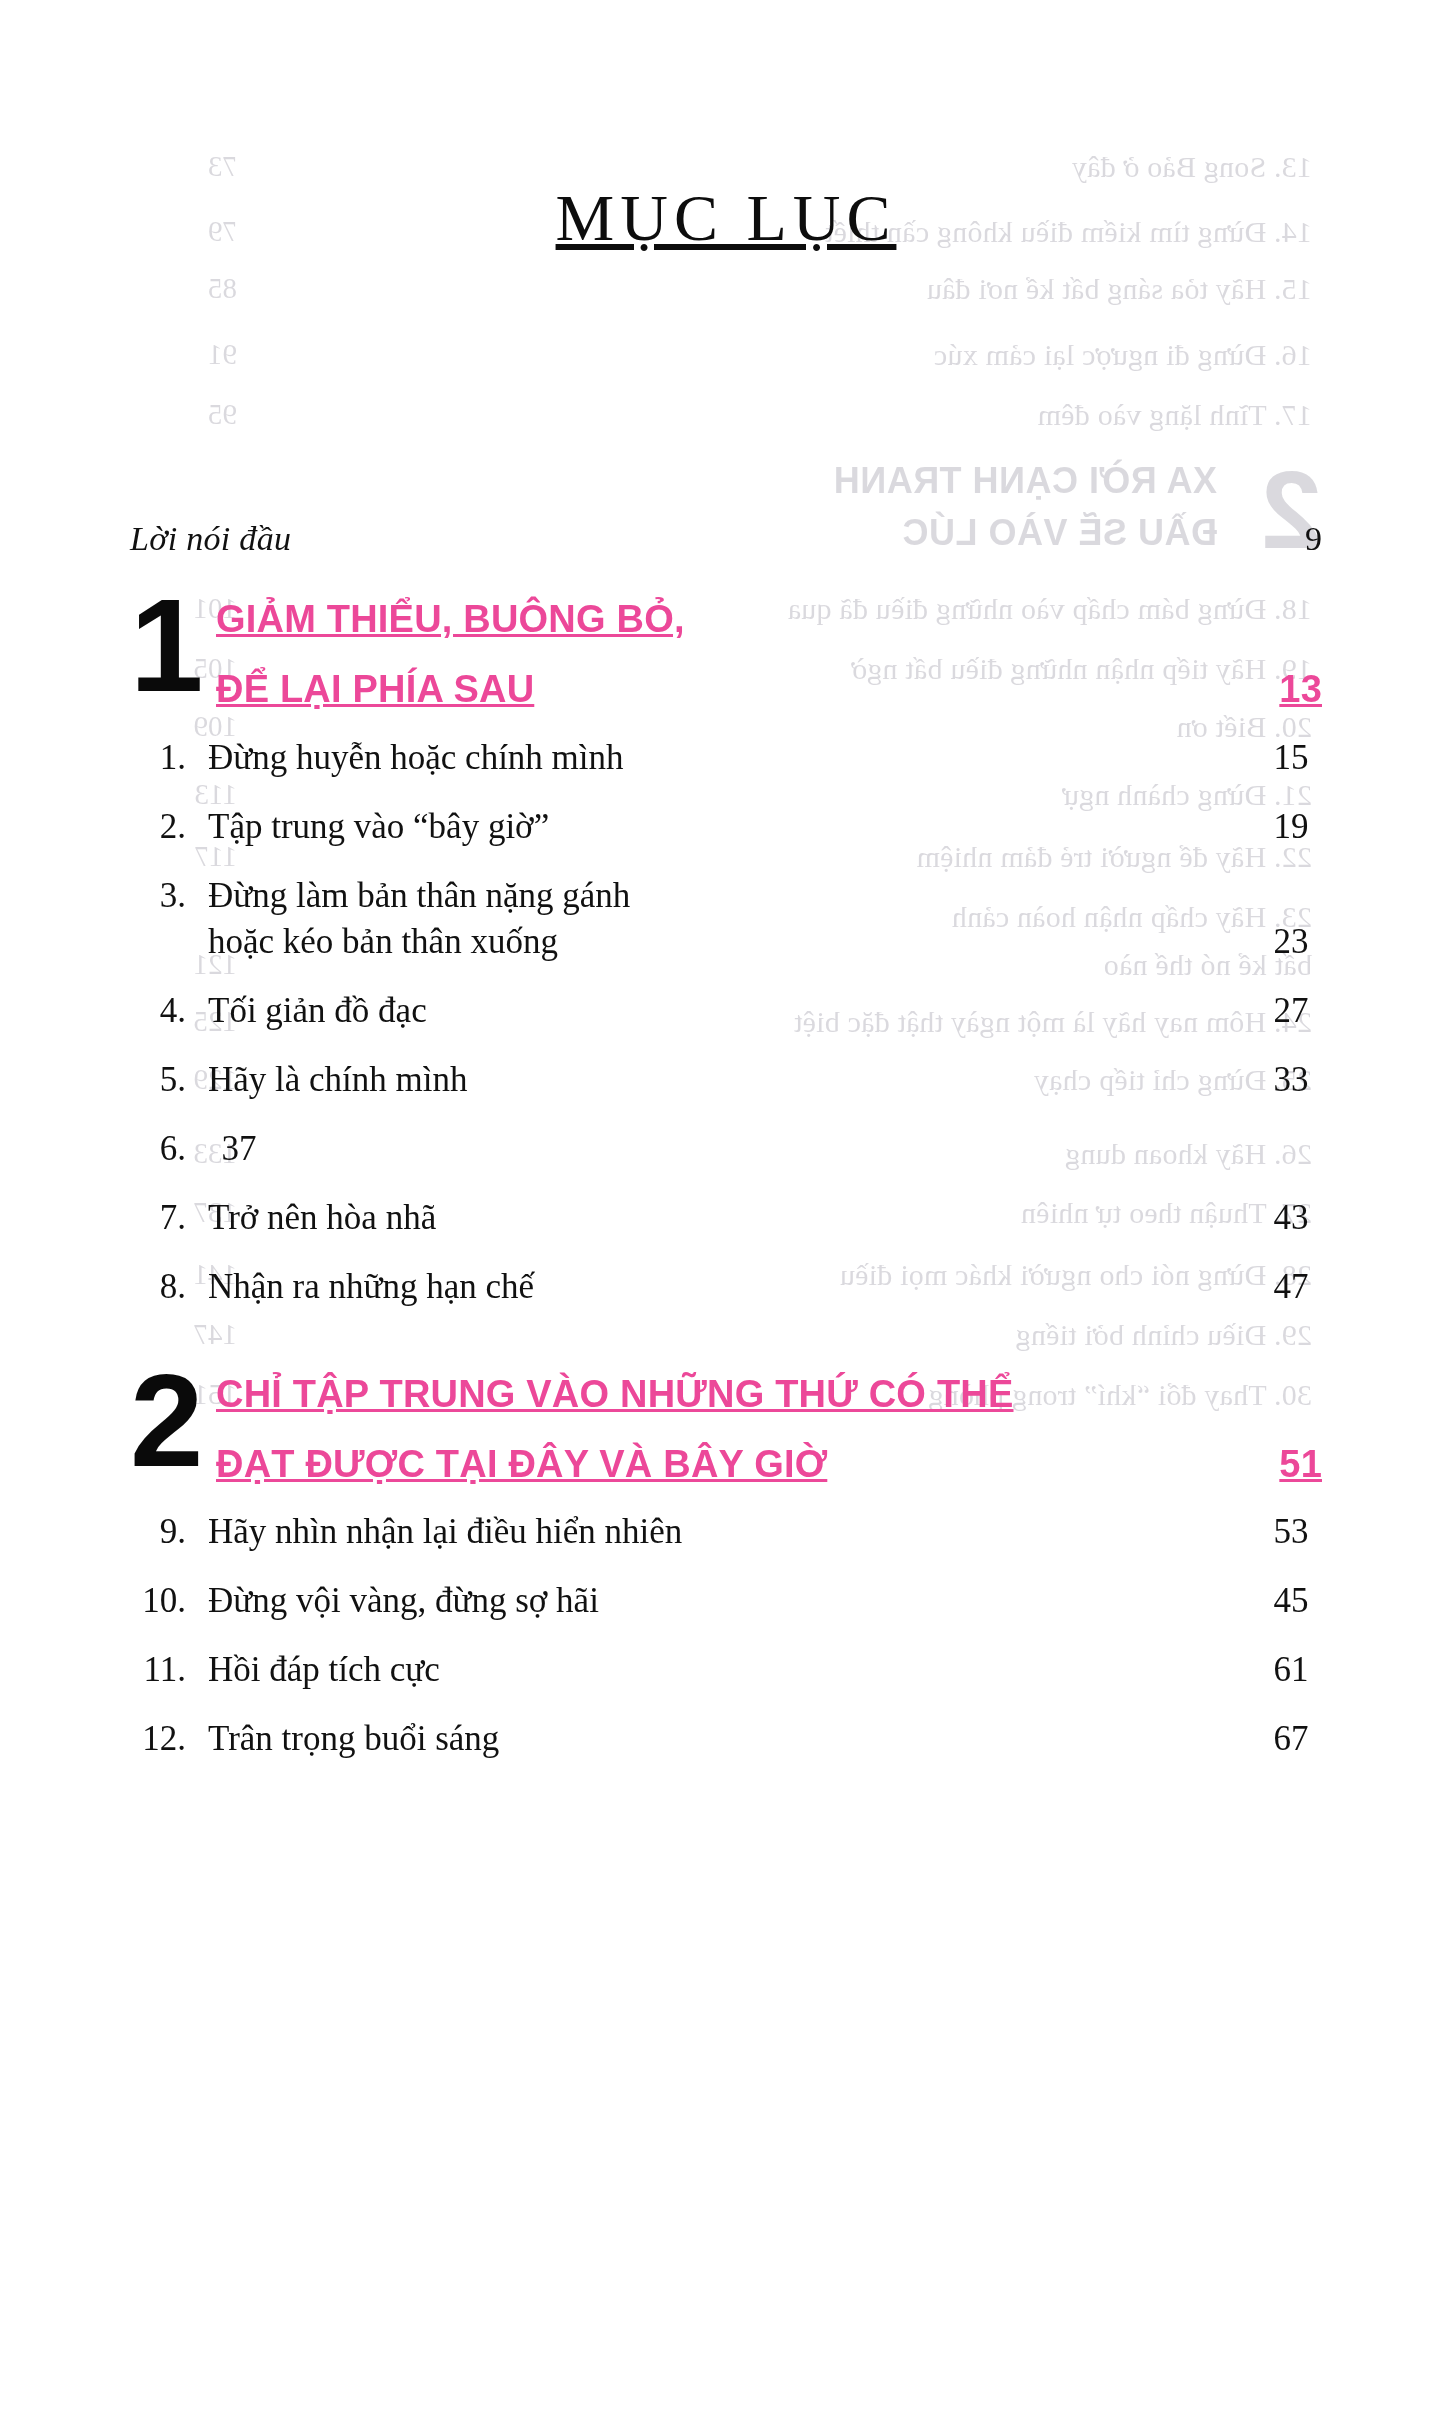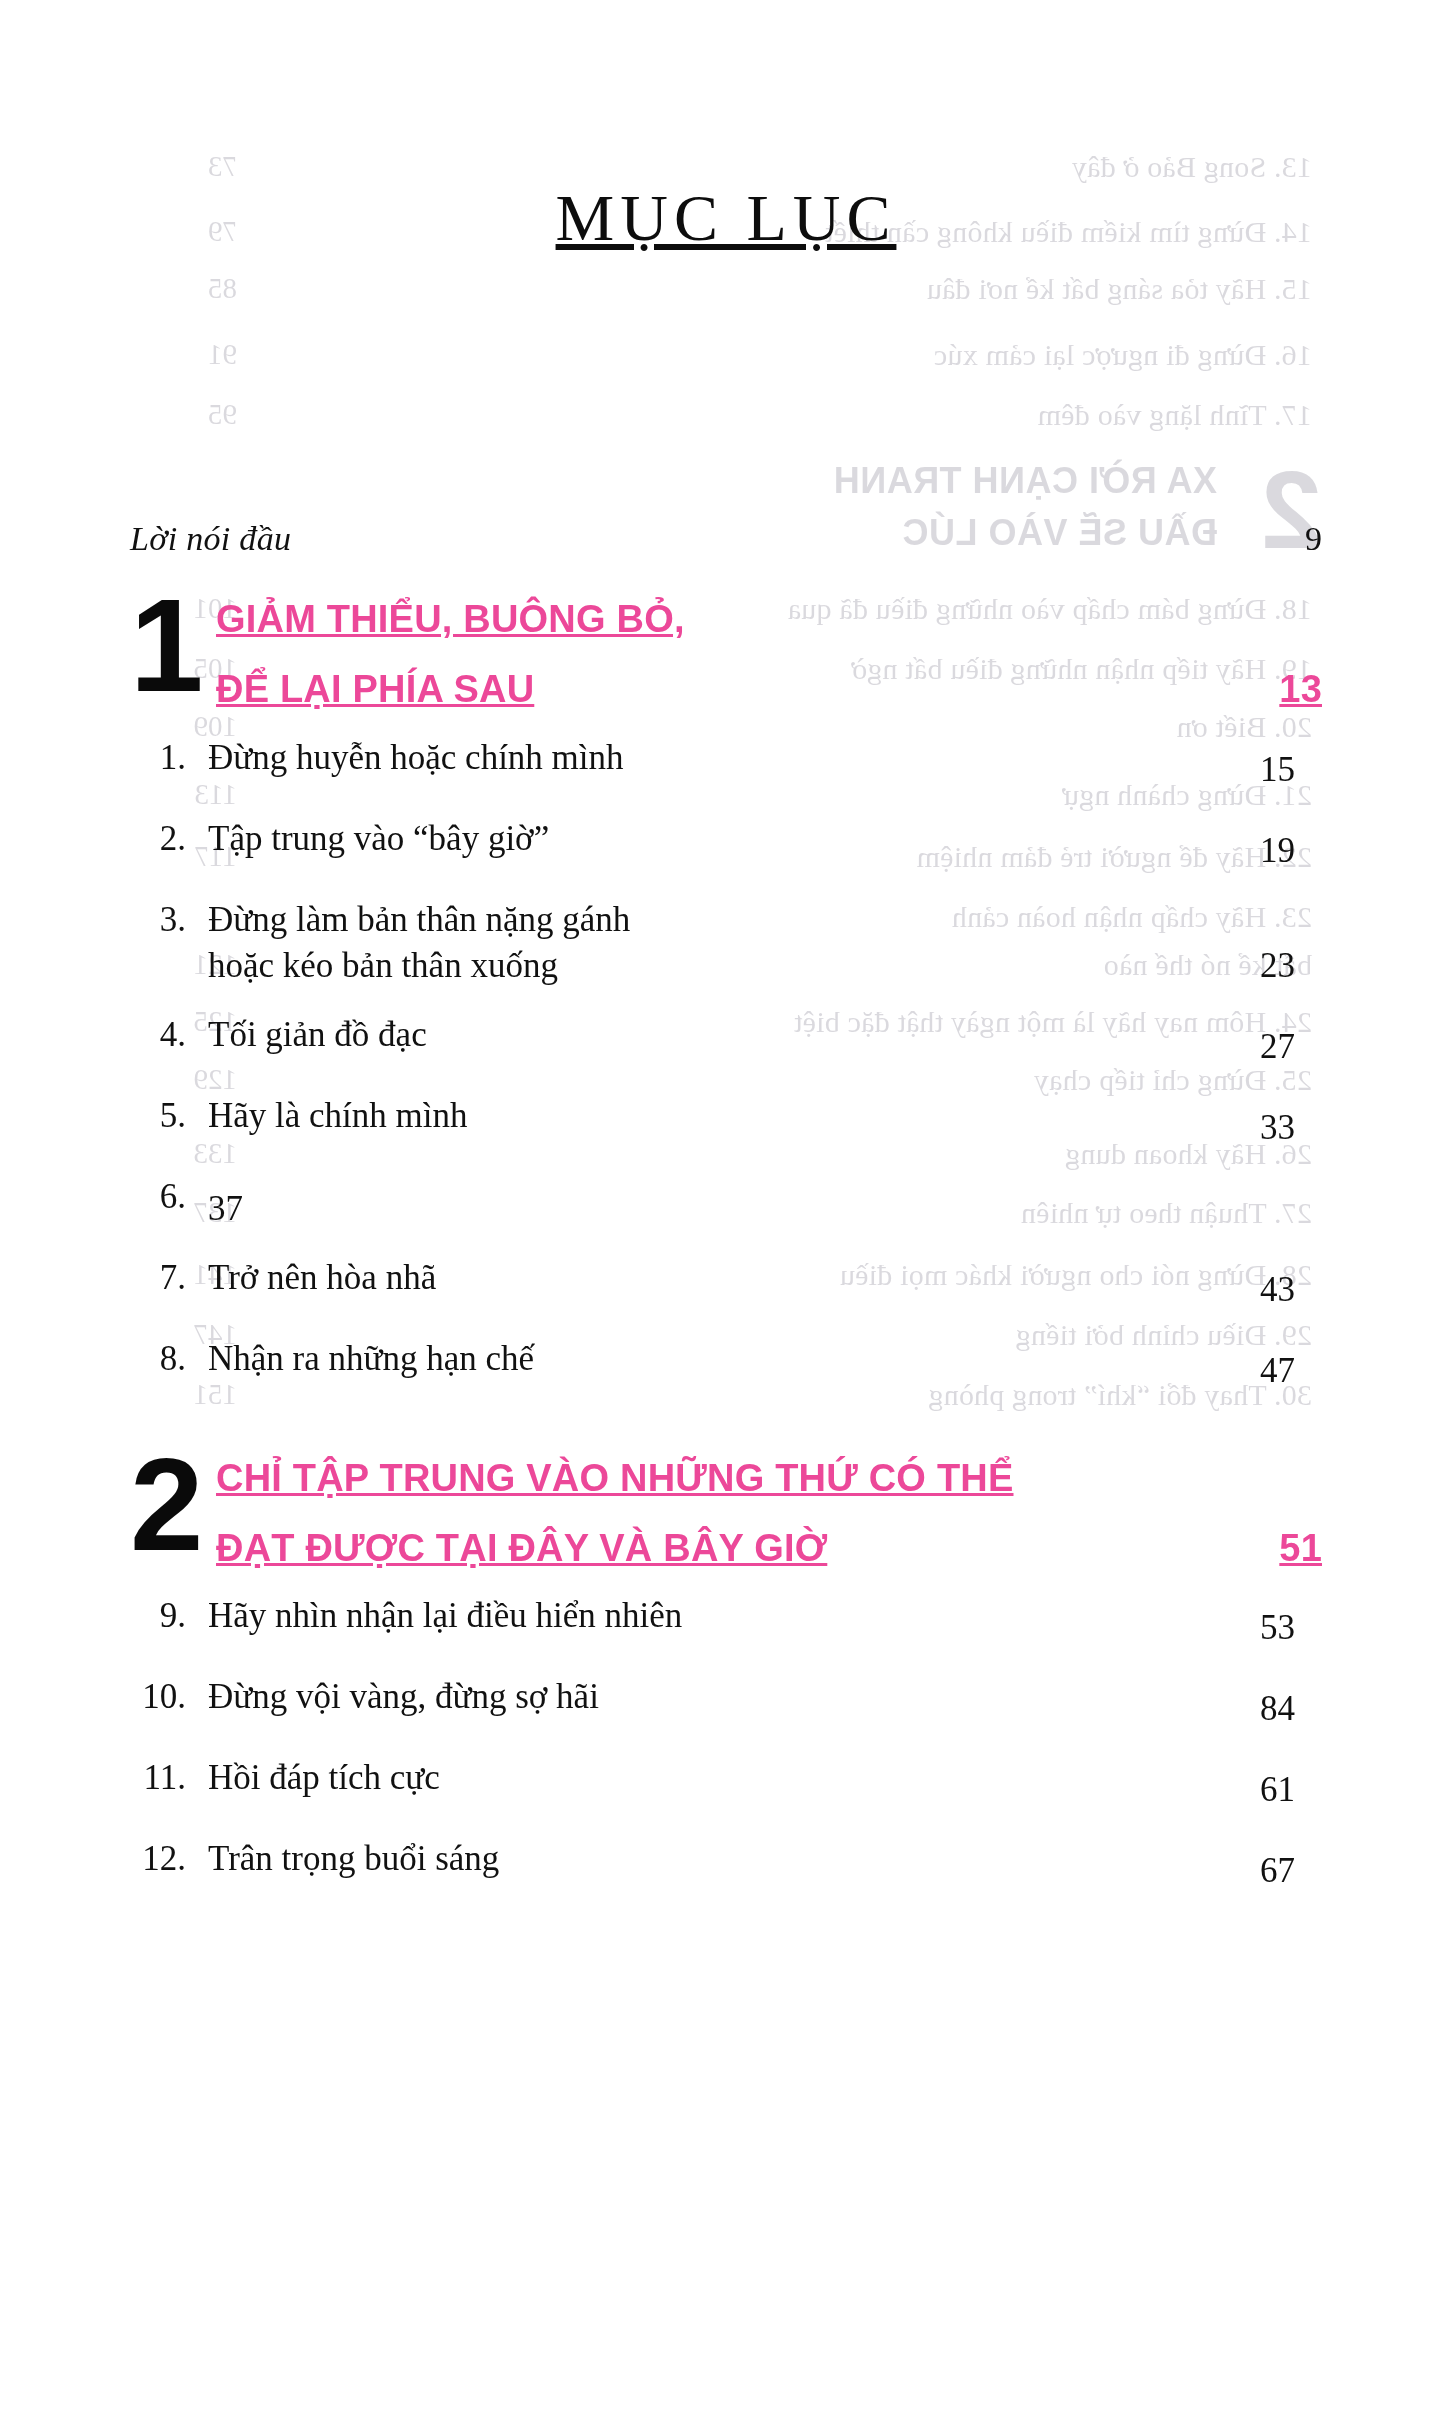--- a/index.html
+++ b/index.html
@@ -164,22 +164,21 @@
     box-sizing: border-box;
   }
   .entry .text {
     flex: 1 1 auto;
     padding-right: 18px;
   }
   .entry .text .l2 { display: block; }
   .entry .pg {
     flex: 0 0 62px;
     width: 62px;
-    text-align: left;
-    margin-top: 12px;
+    text-align: center;
   }
   .entry.two-line .pg { align-self: flex-end; }
 </style>
 </head>
 <body>
 
 <div class="ghost-layer" id="ghost">
     <div class="ghost-line" style="left: 140px; top: 150px;">13. Song Bảo ở đây</div>
     <div class="ghost-num" style="left: 1215px; top: 150px;">73</div>
     <div class="ghost-line" style="left: 140px; top: 215px;">14. Đừng tìm kiếm điều không cần thiết</div>
@@ -314,21 +313,21 @@
 
     <div class="entry">
       <span class="idx">9.</span>
       <span class="text">Hãy nhìn nhận lại điều hiển nhiên</span>
       <span class="pg">53</span>
     </div>
 
     <div class="entry">
       <span class="idx">10.</span>
       <span class="text">Đừng vội vàng, đừng sợ hãi</span>
-      <span class="pg">84</span>
+      <span class="pg">45</span>
     </div>
 
     <div class="entry">
       <span class="idx">11.</span>
       <span class="text">Hồi đáp tích cực</span>
       <span class="pg">61</span>
     </div>
 
     <div class="entry">
       <span class="idx">12.</span>

